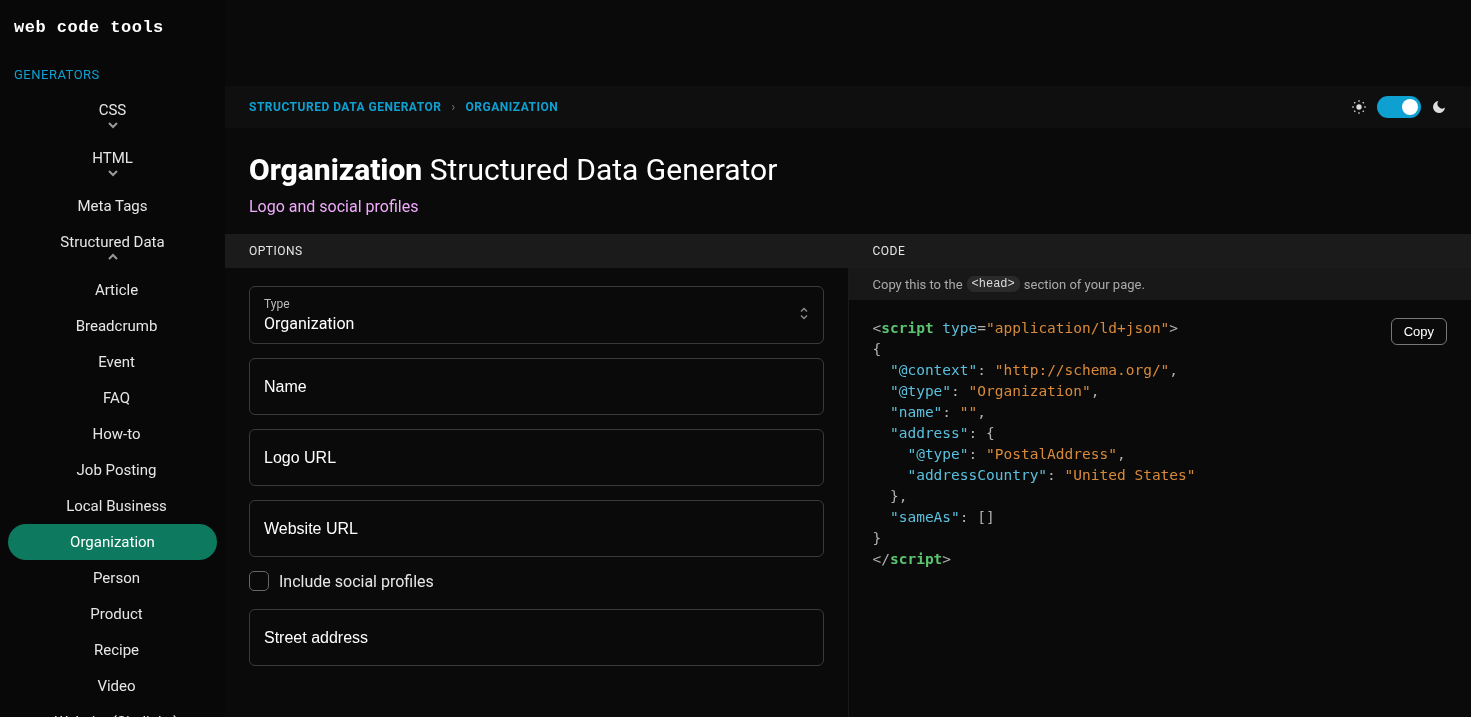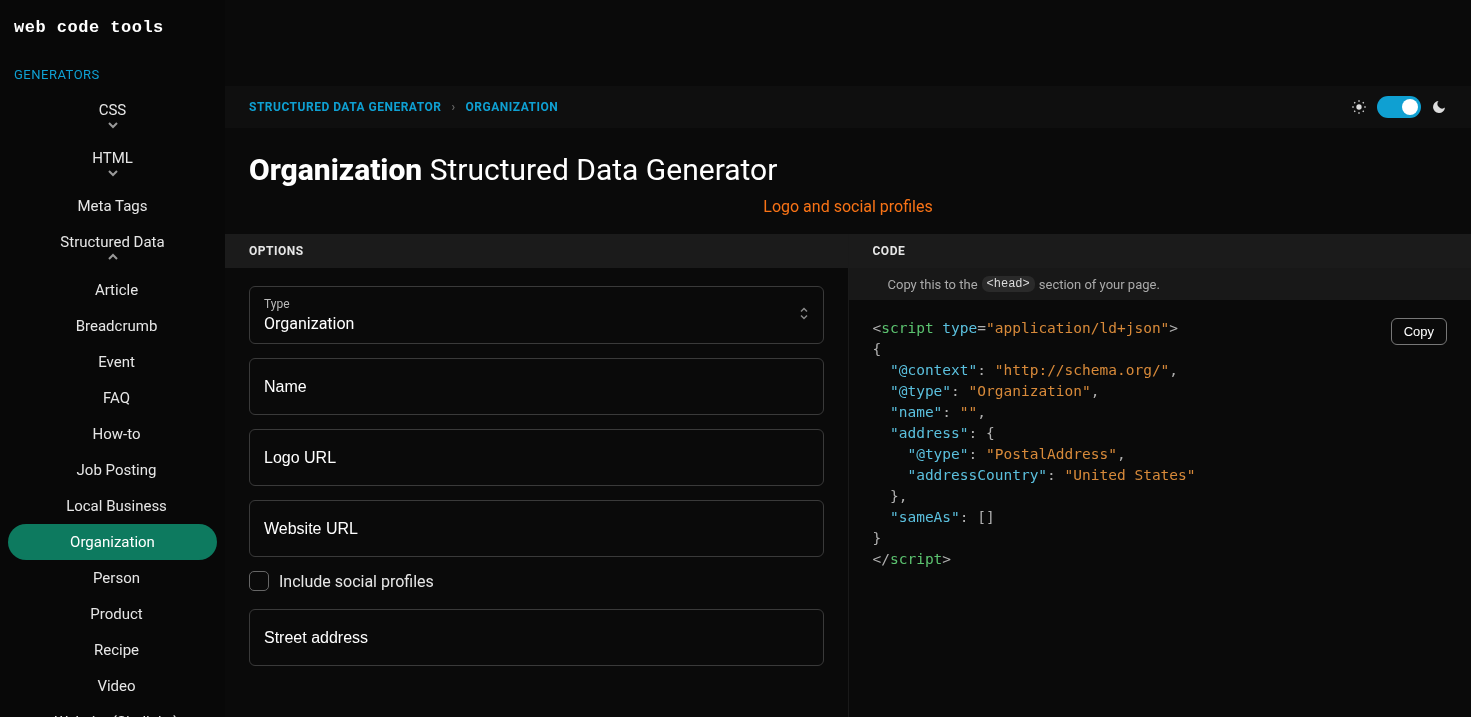--- a/index.html
+++ b/index.html
@@ -104,36 +104,36 @@
     position: relative; cursor: pointer;
   }
   .switch .knob {
     width: 16px; height: 16px; border-radius: 50%; background: #fff;
     position: absolute; top: 3px; right: 3px;
   }
 
   .page-head { padding: 24px 24px 18px 24px; }
   .page-title { font-size: 30px; font-weight: 400; color: #fff; }
   .page-title b { font-weight: 800; }
-  .page-sub { margin-top: 10px; font-size: 16px; color: #f97316; text-align: center; }
+  .page-sub { margin-top: 10px; font-size: 16px; color: #f0abfc; }
 
   .panels { display: flex; flex: 1; overflow: hidden; }
   .panel { flex: 1; display: flex; flex-direction: column; overflow: hidden;}
   .panel.left { border-right: 1px solid #1a1a1a; }
   .panel-head {
     background: #1b1b1b;
     padding: 10px 24px;
     font-size: 12px;
-    font-weight: 700;
+    font-weight: 400;
     letter-spacing: 0.5px;
     color: #e6e6e6;
   }
   .panel-note {
     background: #181818;
-    padding: 8px 39px;
+    padding: 8px 24px;
     font-size: 13px;
     color: #aaa;
     display: flex;
     align-items: center;
     gap: 4px;
   }
   .code-tag {
     background: #2a2a2a;
     padding: 1px 5px;
     border-radius: 7px;
@@ -191,21 +191,21 @@
 
   
   .codewrap { position: relative; padding: 18px 24px; font-family: "Courier New", monospace; font-size: 14.5px; line-height: 1.45; overflow:auto; flex:1;}
   .copy-btn {
     position: absolute; top: 18px; right: 24px;
     border: 1px solid #777; border-radius: 6px; padding: 5px 12px;
     font-size: 13px; color: #fff; background: transparent; cursor: pointer;
     font-family: -apple-system, sans-serif;
   }
   .tk-p { color: #b0b0b0; } 
-  .tk-tag { color: #5cc370; }
+  .tk-tag { color: #5cc370; font-weight: bold; }
   .tk-attr { color: #5bc0de; }
   .tk-key { color: #5bc0de; }
   .tk-str { color: #d88a3a; }
   pre { white-space: pre; }
 </style>
 </head>
 <body>
 
 <div class="app">
 

